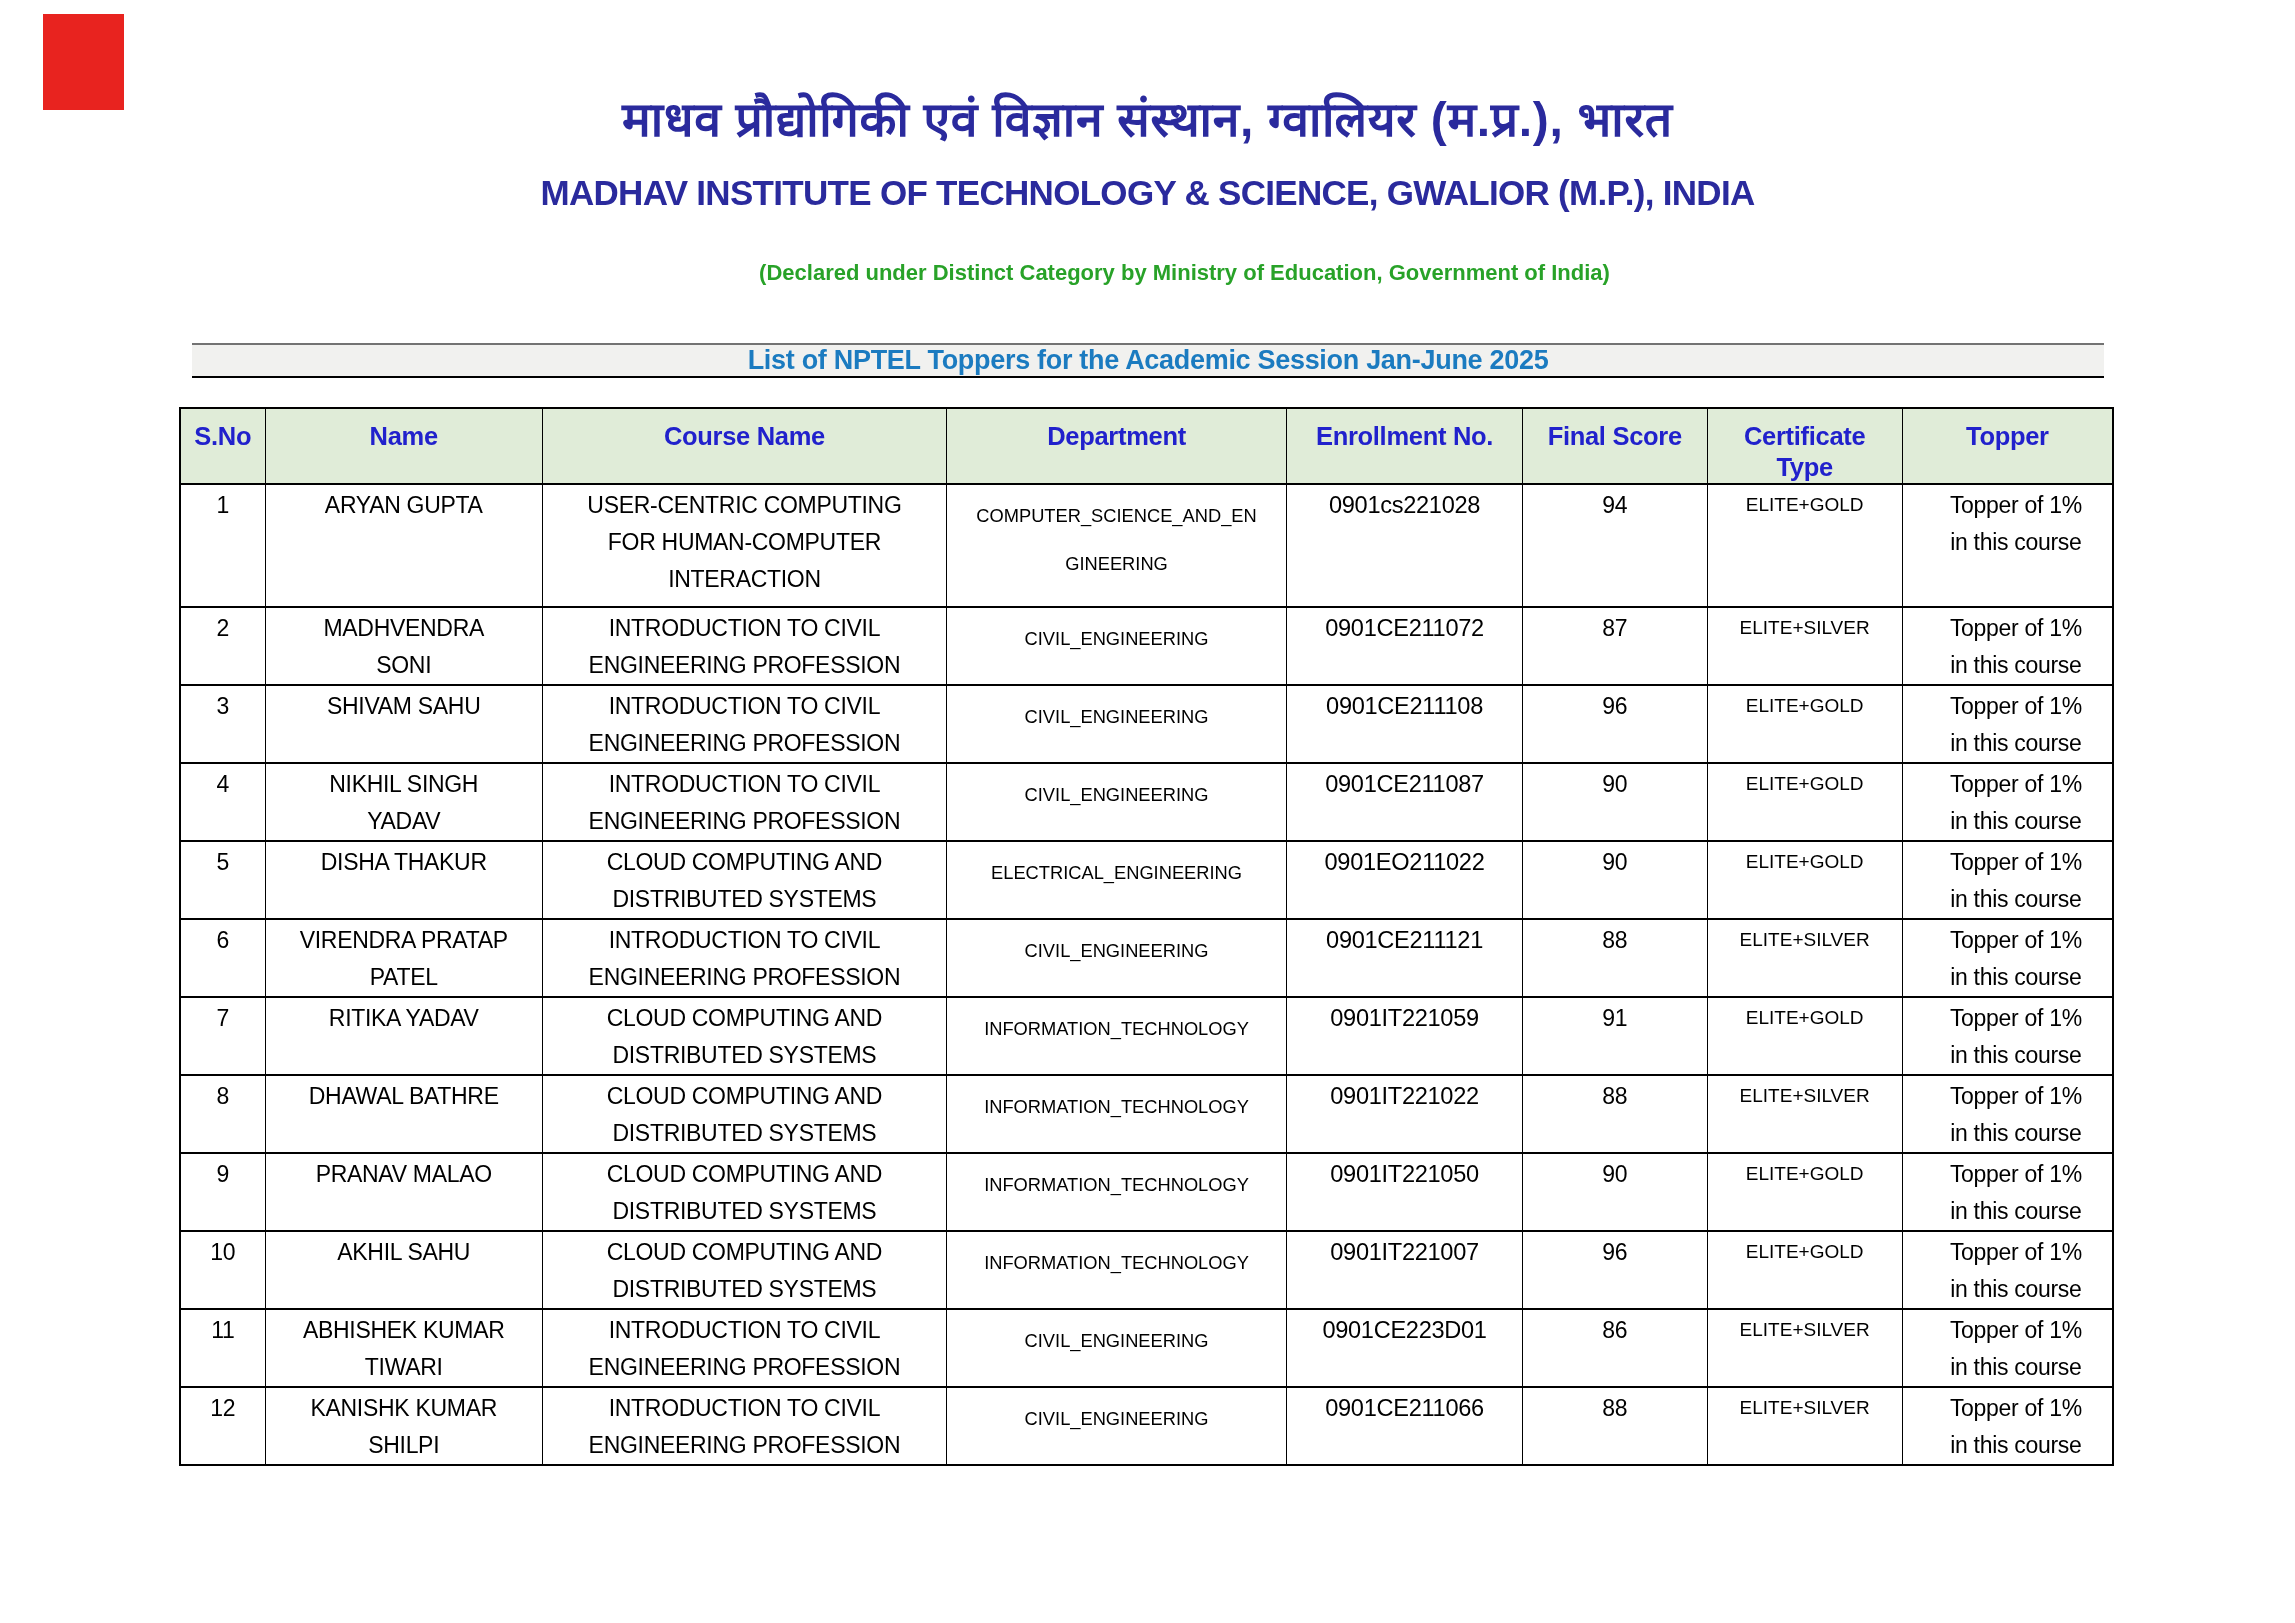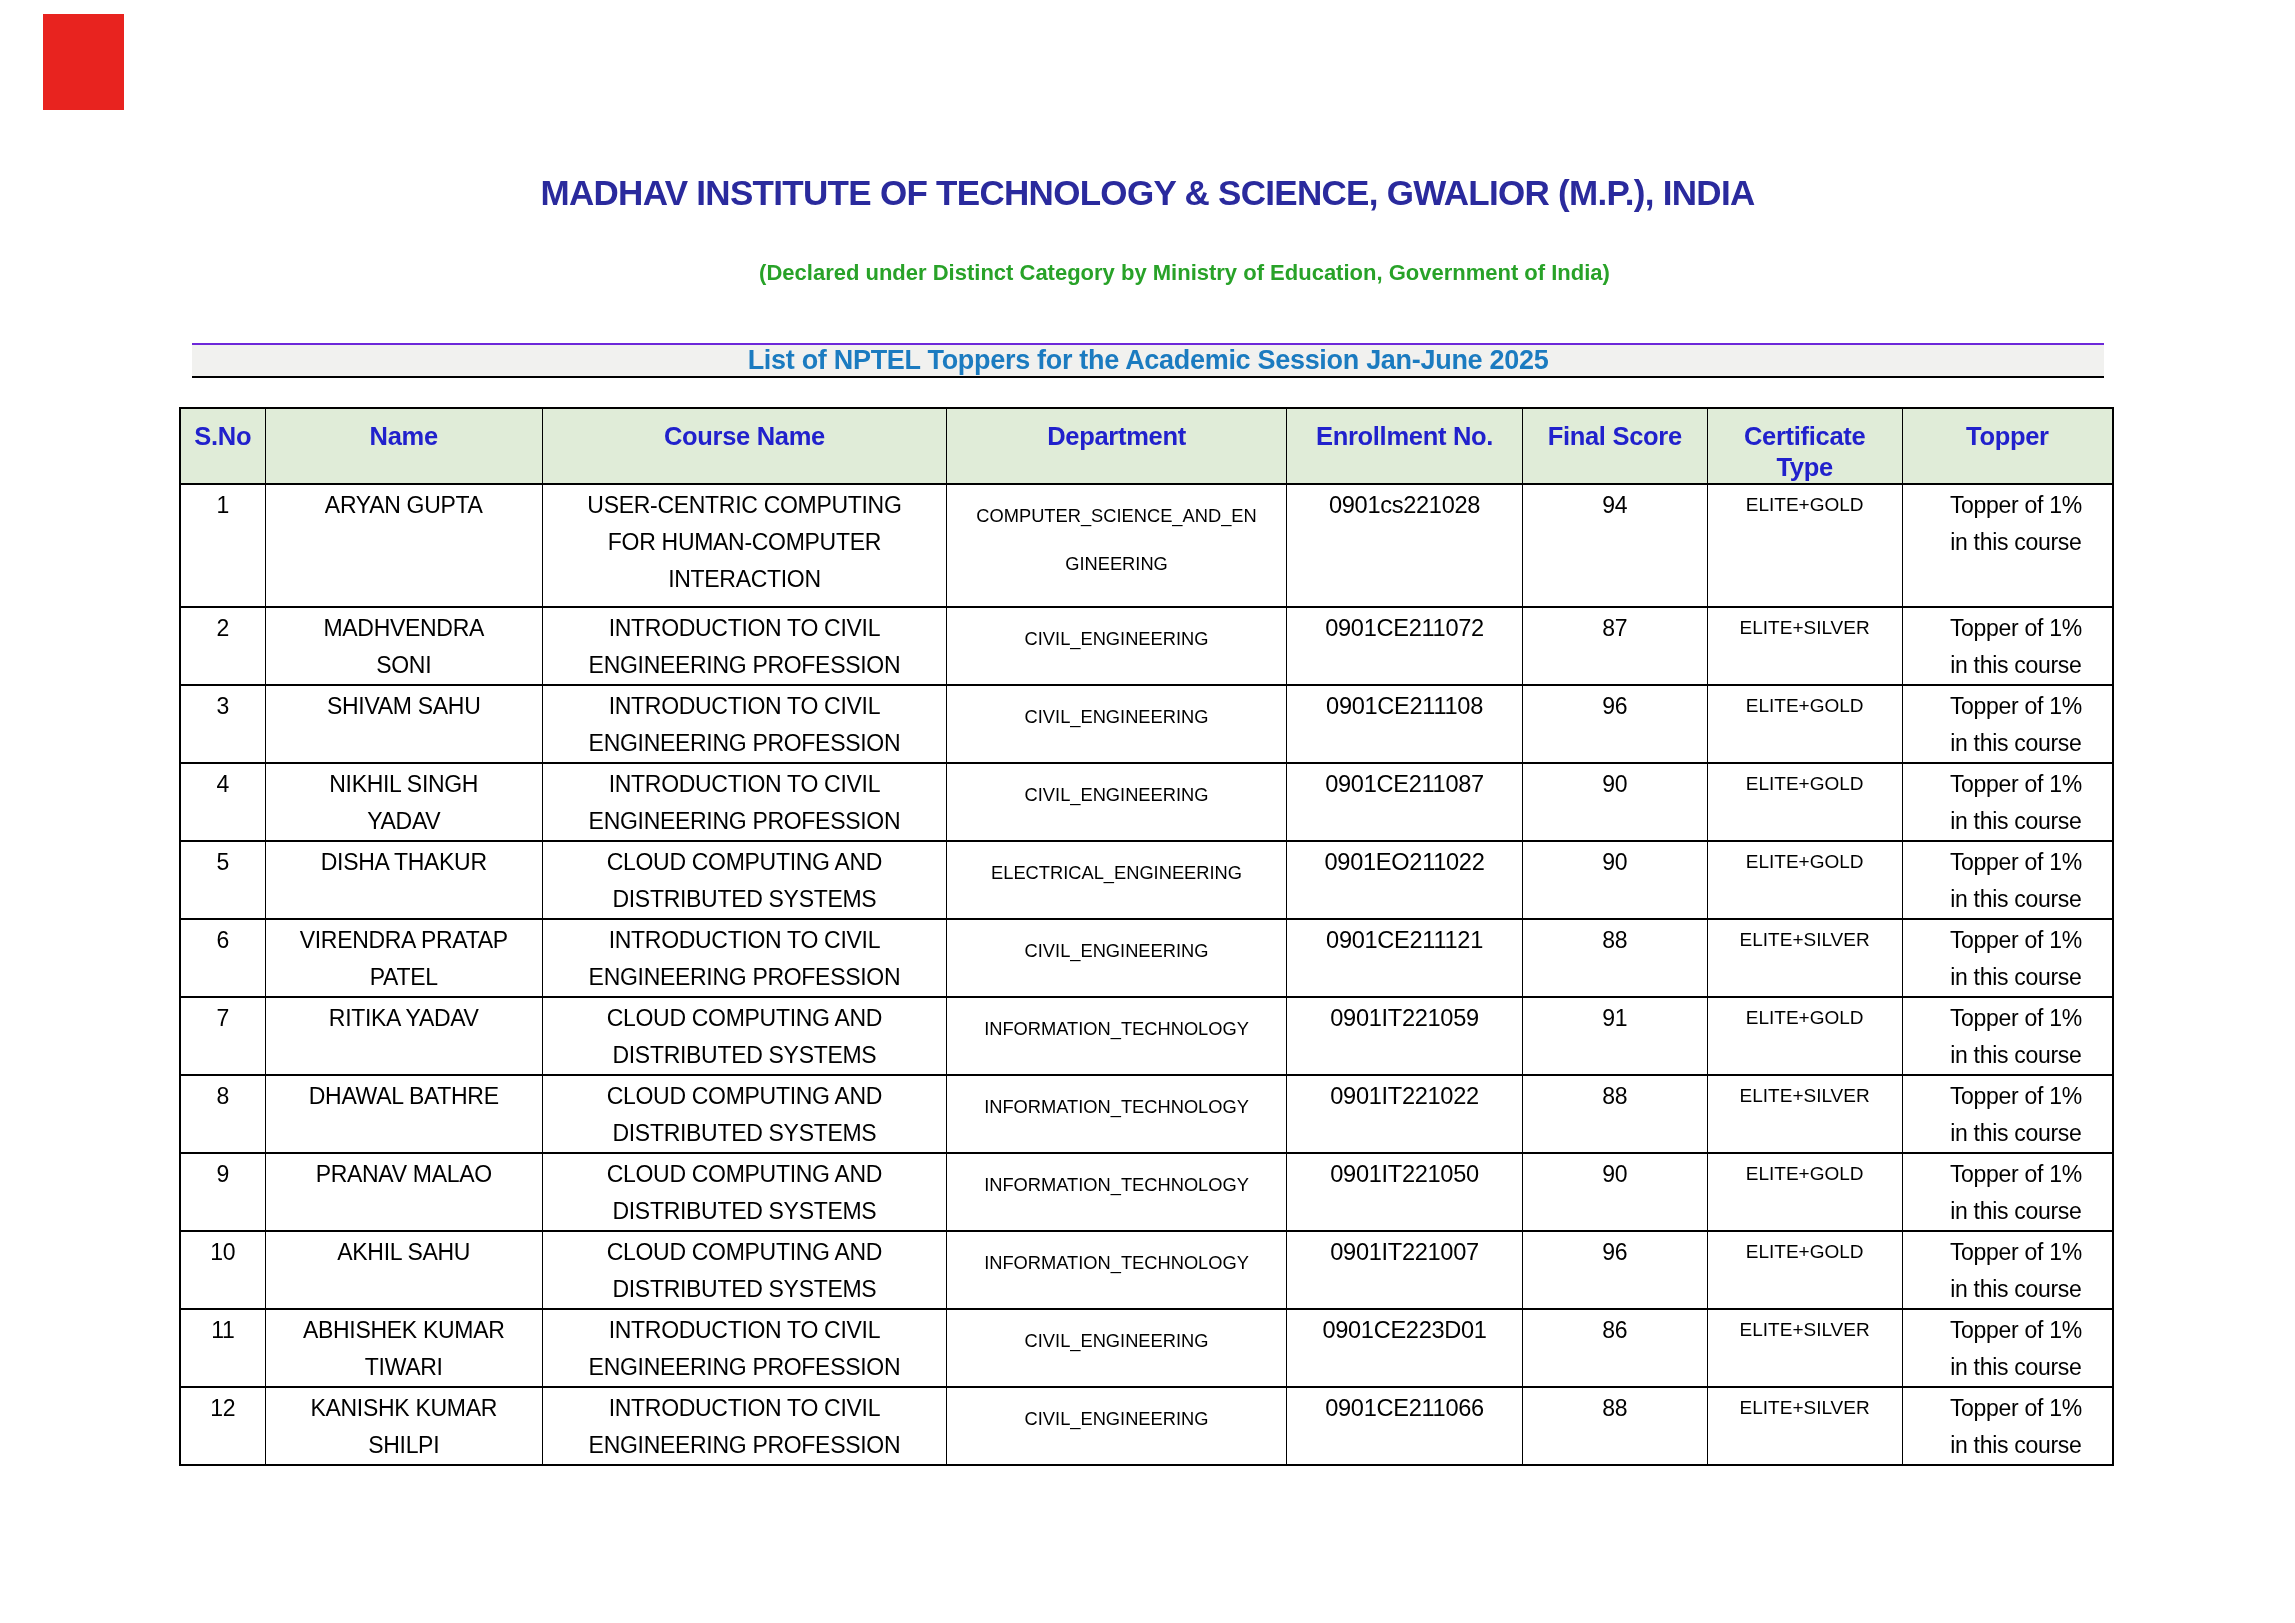--- a/index.html
+++ b/index.html
@@ -17,21 +17,21 @@
   .center-line{position:absolute;left:0;width:100%;text-align:center;white-space:nowrap;}
   .hindi-title{top:77px;font-size:48px;font-weight:bold;color:#2a2a9d;line-height:85px;letter-spacing:0.7px;}
   .english-title{top:173px;font-size:35px;font-weight:bold;color:#2a2a9d;letter-spacing:-0.7px;}
   .deemed{top:225px;font-size:23px;font-weight:bold;color:#d02a2a;}
   .declared{top:260px;font-size:22px;font-weight:bold;color:#28a228;padding-left:37px;}
   .naac{top:294px;font-size:23px;font-weight:bold;color:#d02a2a;}
   .banner{
     position:absolute;left:192px;top:343px;width:1912px;height:35px;
     box-sizing:border-box;
     background:#f1f1ef;
-    border-top:2px solid #6d28d9;border-bottom:2px solid #000;
+    border-top:2px solid #737373;border-bottom:2px solid #000;
     text-align:center;
     font-size:27px;font-weight:bold;color:#1b7bc0;
     line-height:31px;letter-spacing:-0.3px;
   }
   table.toppers{
     position:absolute;left:179px;top:407px;width:1935px;
     border-collapse:collapse;table-layout:fixed;
     border:2.6px solid #000;
   }
   .toppers th,.toppers td{
@@ -71,20 +71,21 @@
   col.c-dept{width:17.6%;} col.c-enroll{width:12.2%;} col.c-score{width:9.55%;}
   col.c-cert{width:10.1%;} col.c-topper{width:10.9%;}
 </style>
 </head>
 <body>
 
 <div class="page">
 
   <div class="red-mark"></div>
 
+  <div class="center-line hindi-title">माधव प्रौद्योगिकी एवं विज्ञान संस्थान, ग्वालियर (म.प्र.), भारत</div>
   <div class="center-line english-title">MADHAV INSTITUTE OF TECHNOLOGY &amp; SCIENCE, GWALIOR (M.P.), INDIA</div>
   <div class="center-line declared">(Declared under Distinct Category by Ministry of Education, Government of India)</div>
 
   <div class="banner">List of NPTEL Toppers for the Academic Session Jan-June 2025</div>
 
   <table class="toppers">
     <colgroup>
       <col class="c-sno">
         <col class="c-name">
         <col class="c-course">

